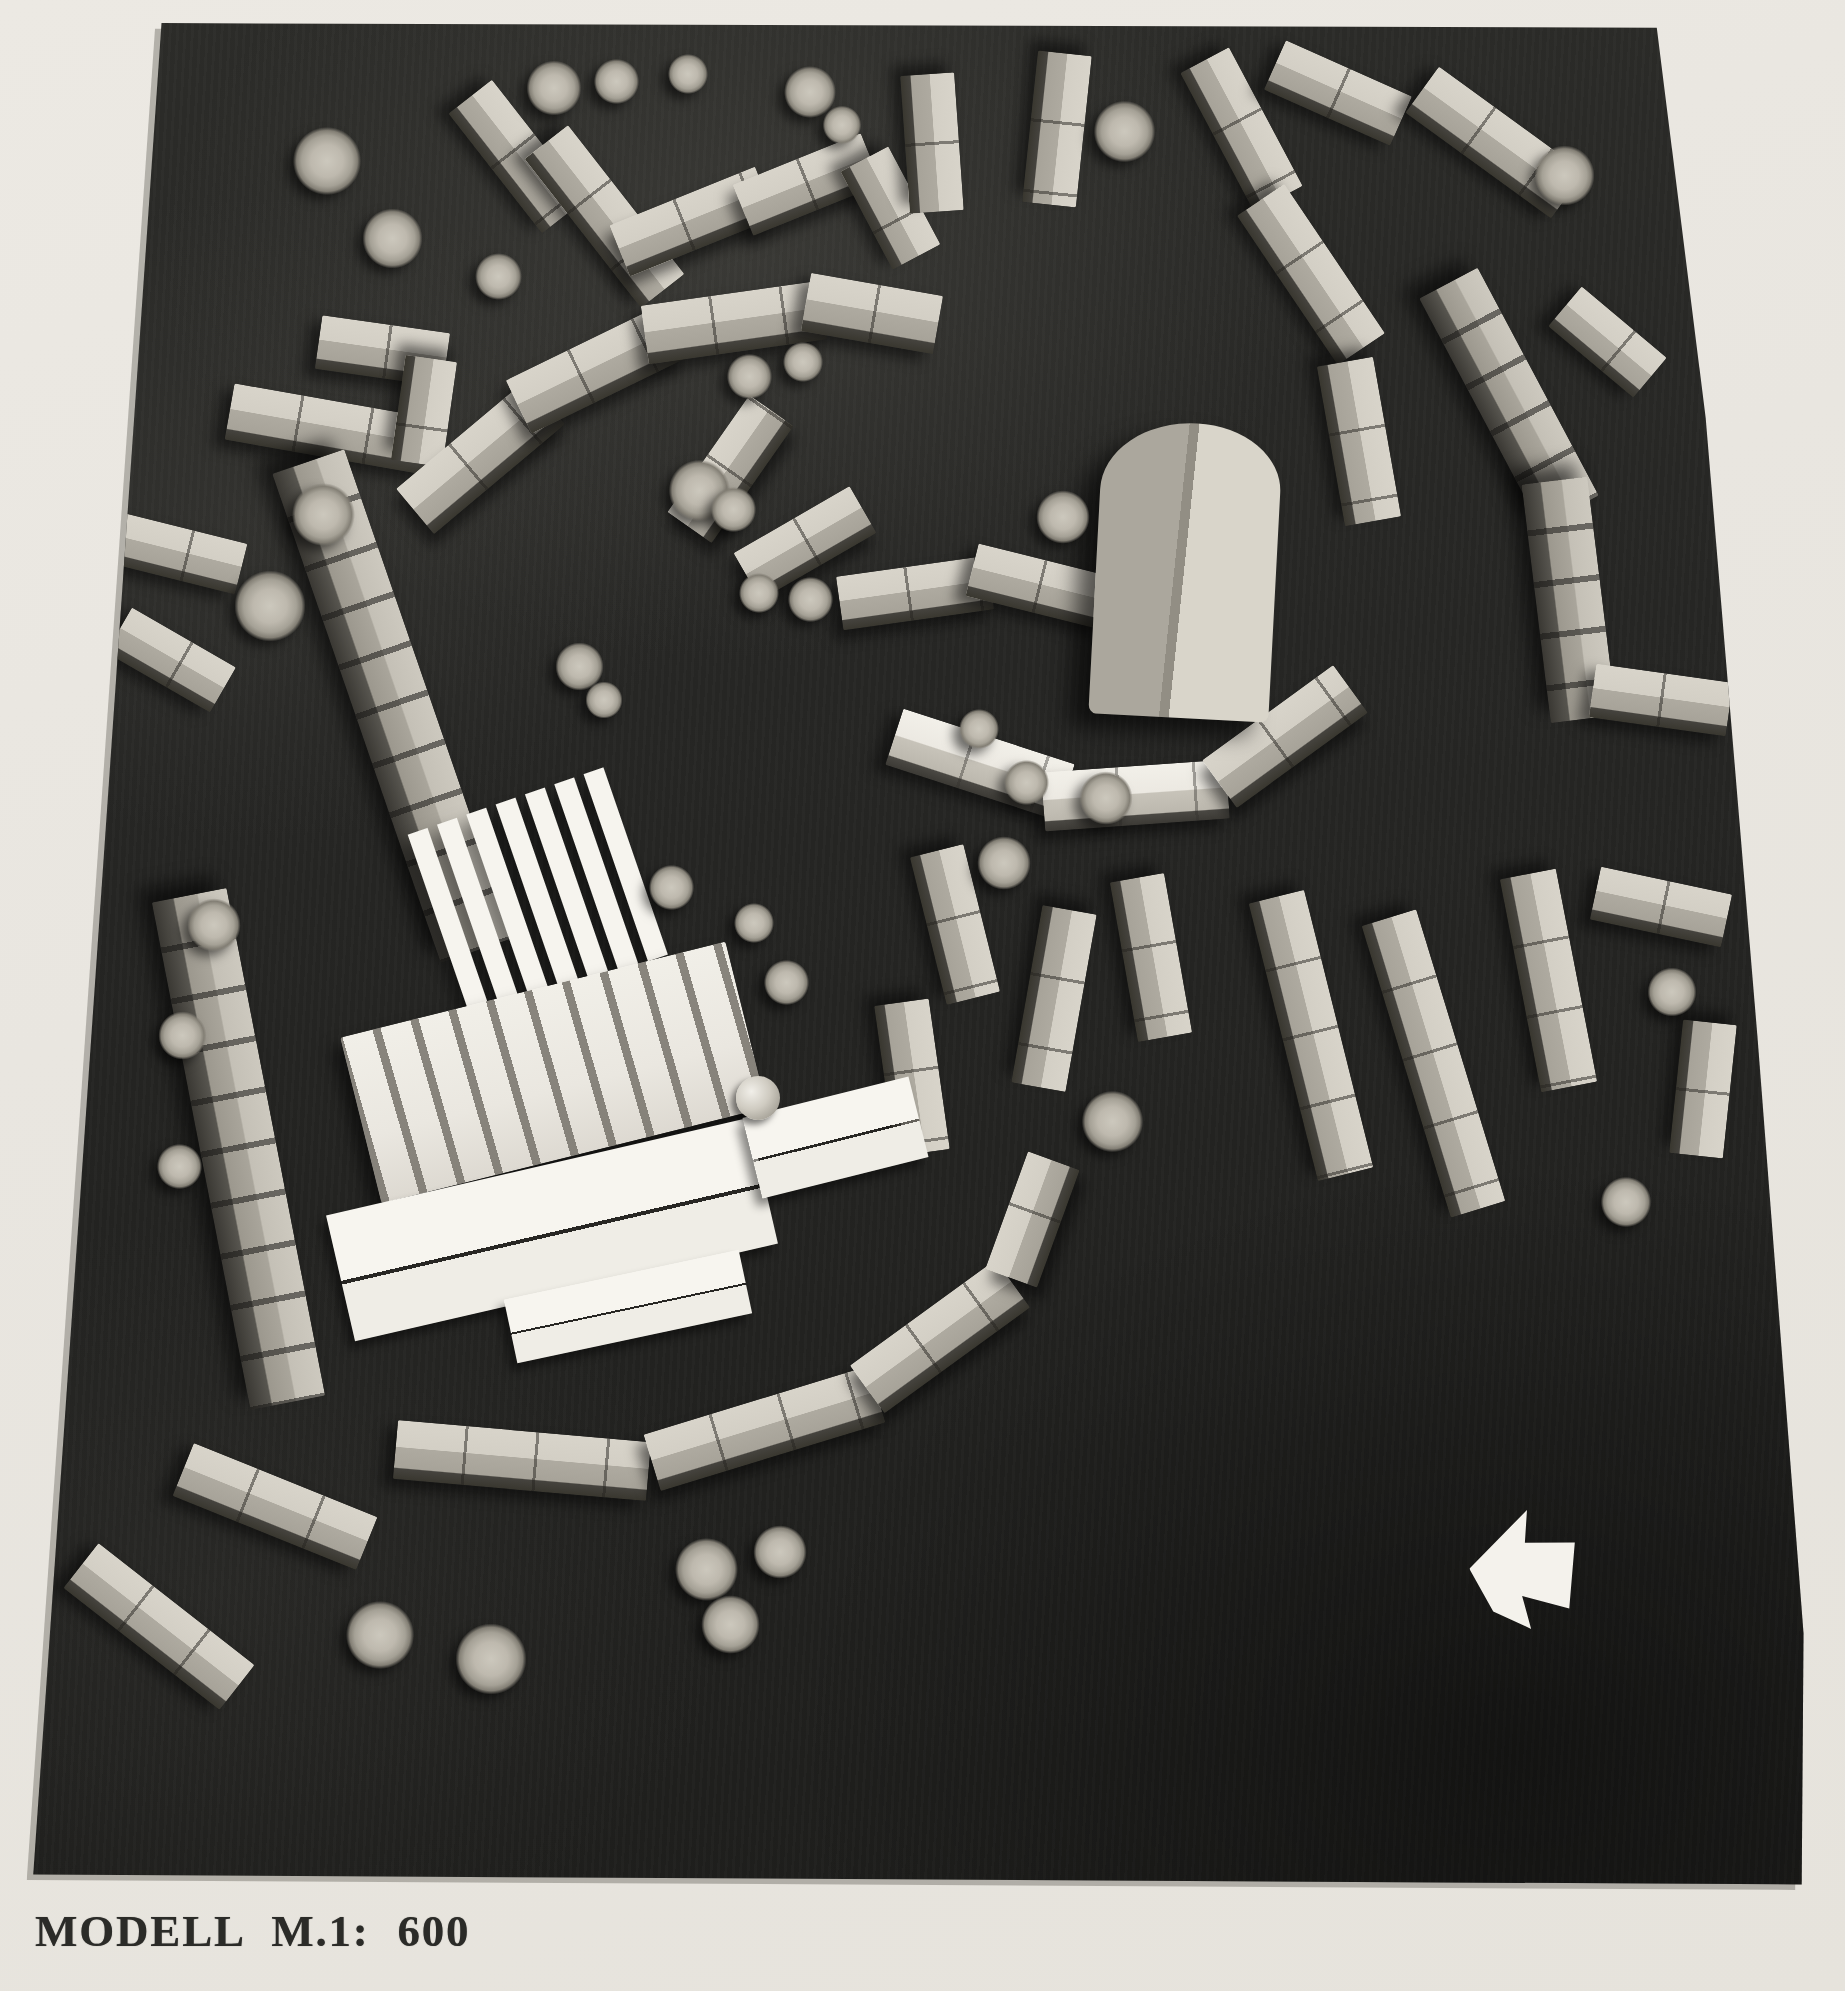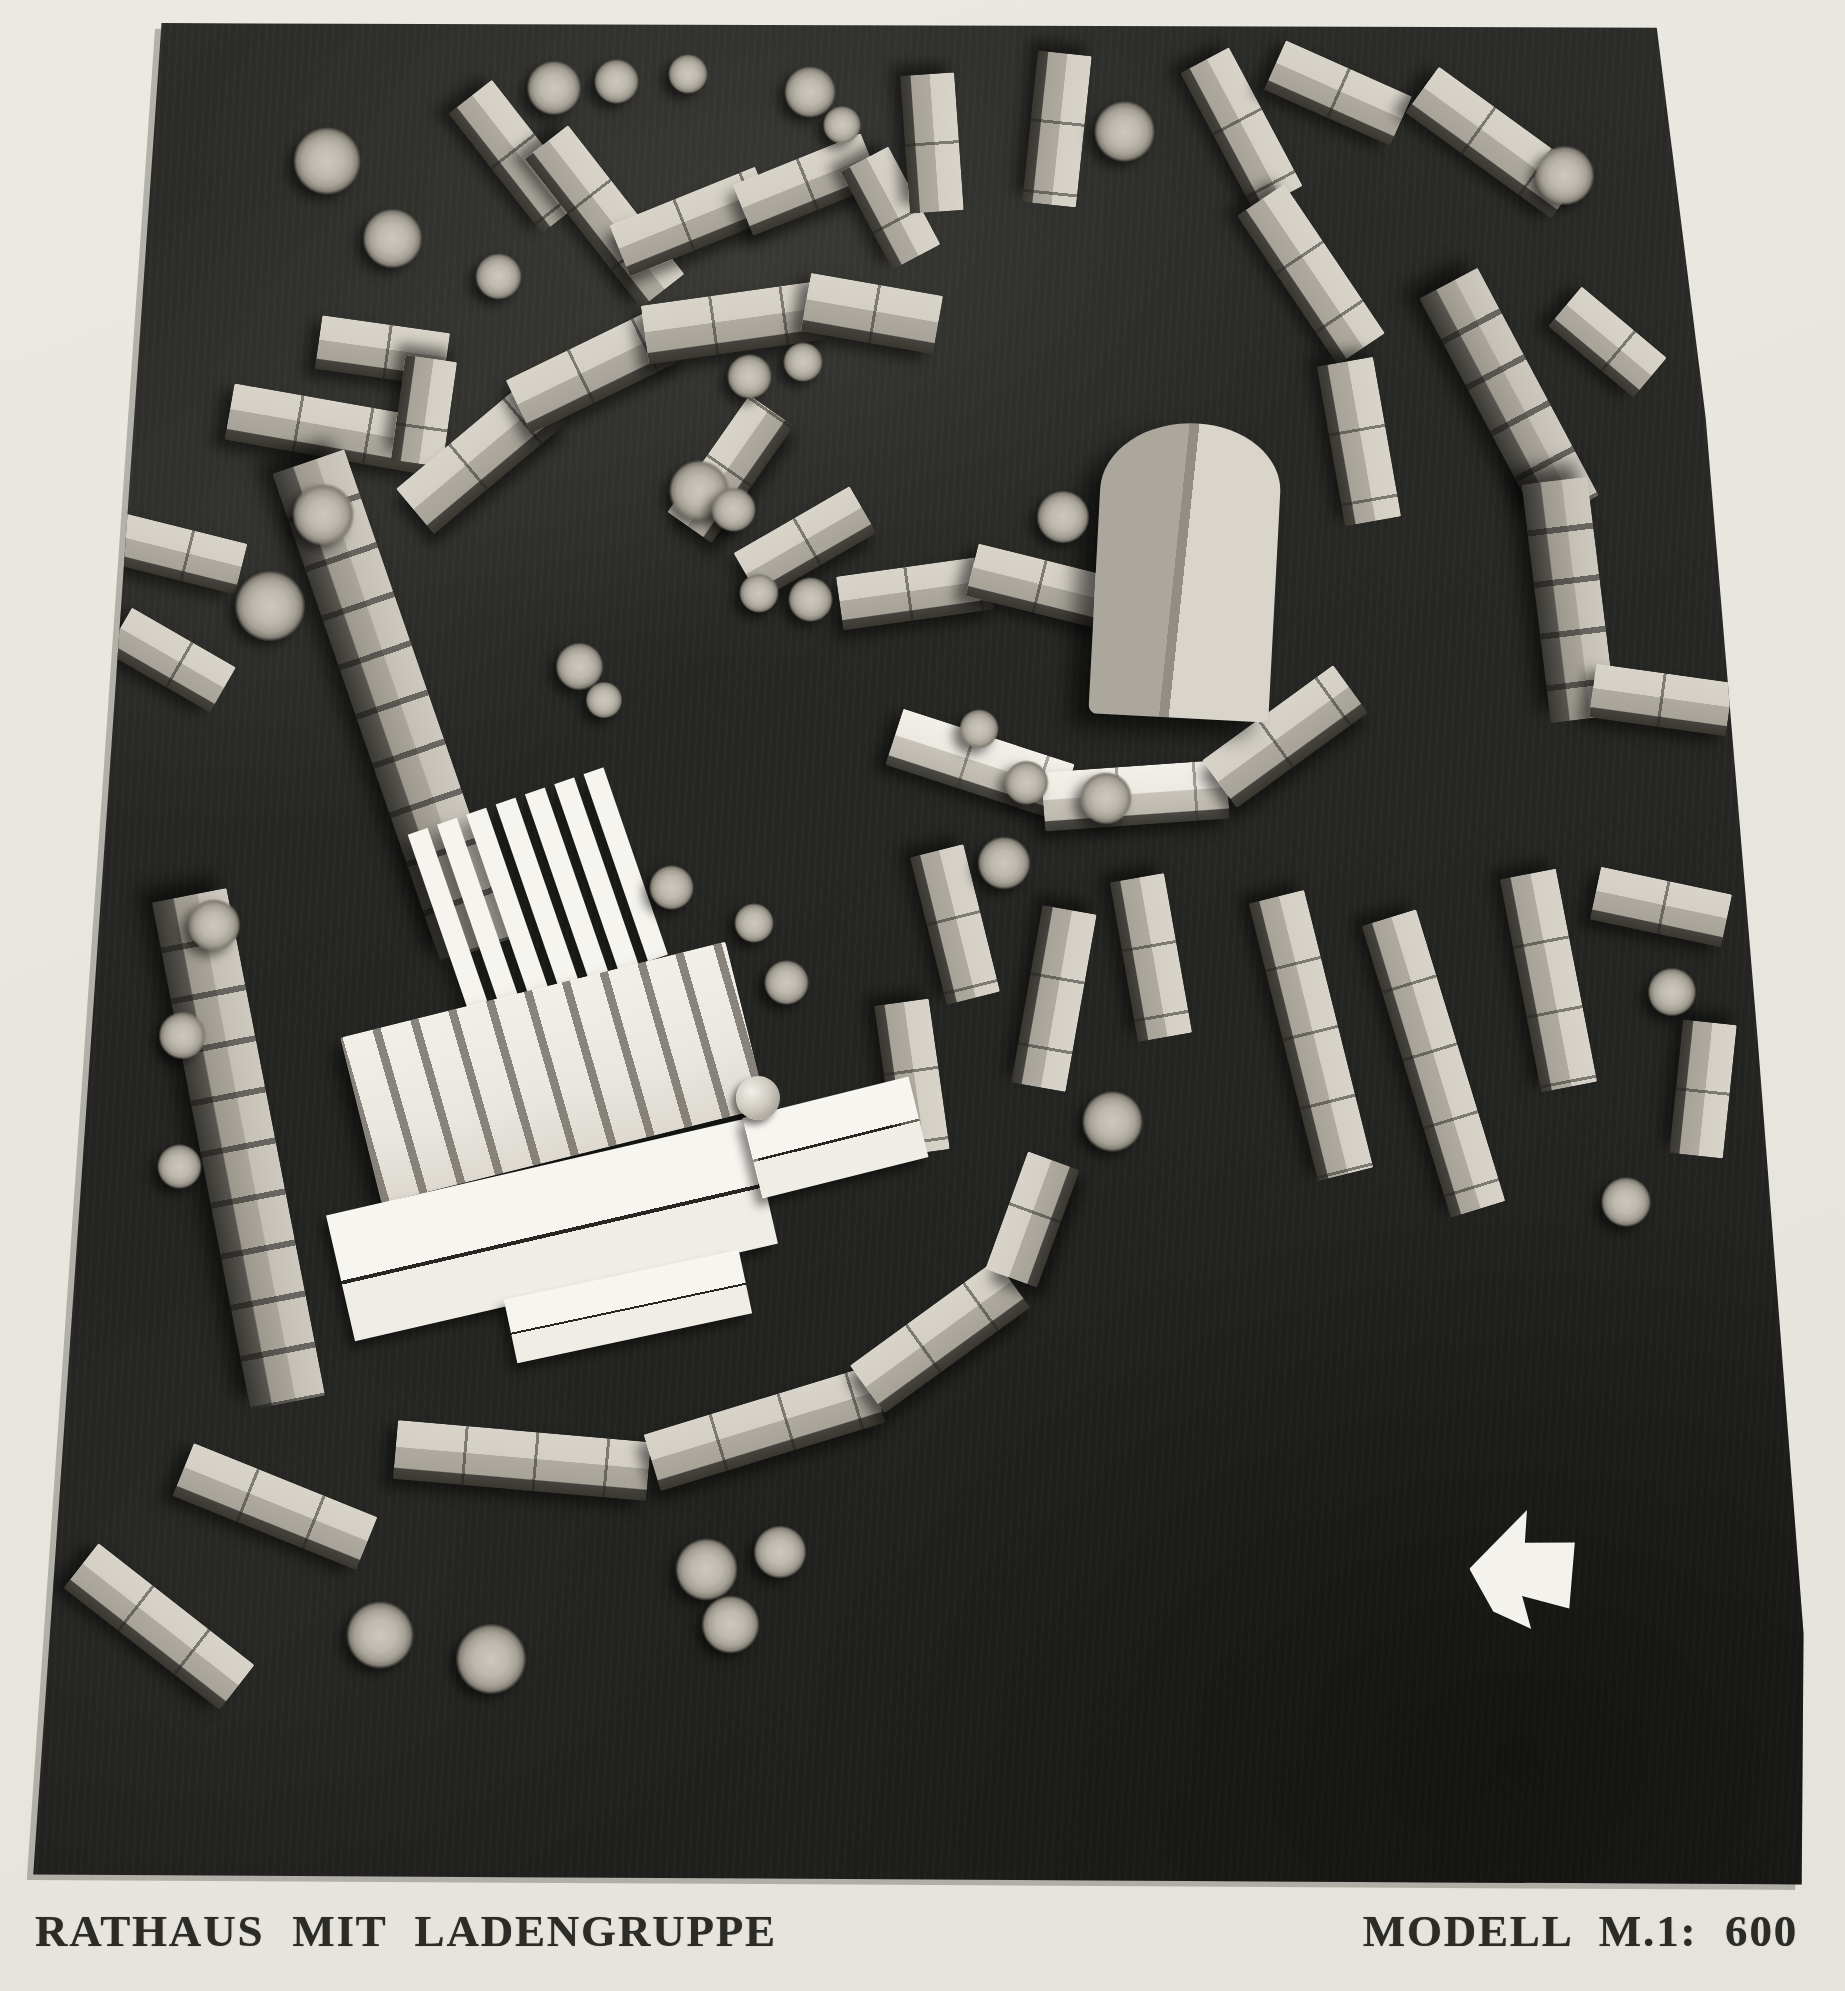--- a/index.html
+++ b/index.html
@@ -197,17 +197,16 @@
       <div class="it tree" style="left: 1639px; top: 959px; width: 66px; height: 66px;"></div>
       <div class="it tree" style="left: 1592px; top: 1168px; width: 68px; height: 68px;"></div>
       <div class="it tree" style="left: 744px; top: 1516px; width: 72px; height: 72px;"></div>
       <div class="it tree" style="left: 664px; top: 1527px; width: 85px; height: 85px;"></div>
       <div class="it tree" style="left: 691px; top: 1585px; width: 79px; height: 79px;"></div>
       <div class="it tree" style="left: 443px; top: 1611px; width: 96px; height: 96px;"></div>
       <div class="it tree" style="left: 334px; top: 1589px; width: 92px; height: 92px;"></div>
       <div class="it arrow" style="left: 1470px; top: 1509px; width: 138px; height: 125px; transform: rotate(-6deg);"></div>
     </div>
   <div id="caption">
-    <span class="cap">RATHAUS MIT LADENGRUPPE</span>
     <span class="cap">MODELL M.1: 600</span>
   </div>
 </div>
 
 
 </body></html>

